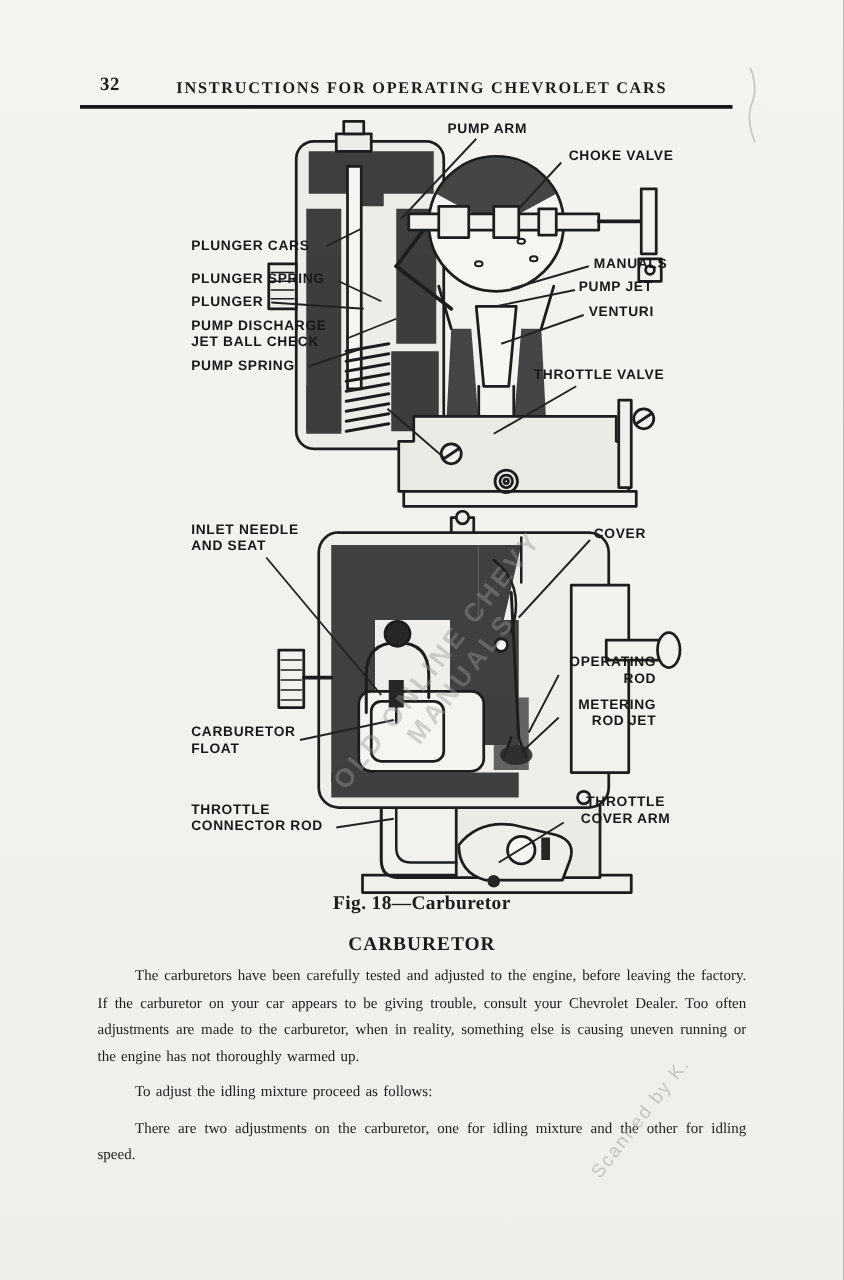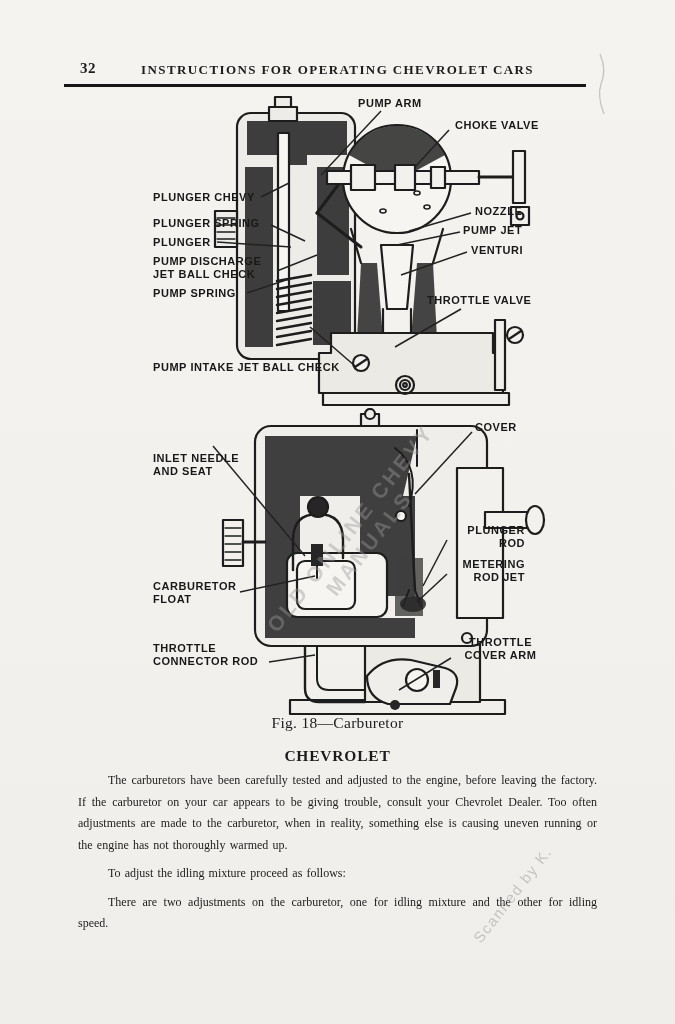--- a/index.html
+++ b/index.html
@@ -14,21 +14,21 @@
   .hrule{position:absolute;left:64px;top:84px;width:522px;height:2.5px;background:#161616;}
   .fig{position:absolute;left:65px;width:545px;}
   .fig svg{position:absolute;left:0;top:0;}
   #fig1{top:95px;height:312px;}
   #fig2{top:408px;height:308px;}
   .lbl{position:absolute;font-family:"Liberation Sans",sans-serif;font-weight:bold;
     font-size:11px;line-height:1.2;letter-spacing:.55px;color:#181818;white-space:normal;}
   .lbl.r{text-align:right;}
   .lbl.c{text-align:center;}
   .caption{position:absolute;left:65px;top:714px;width:545px;text-align:center;
-    font-size:15.5px;font-weight:normal;letter-spacing:.3px;}
+    font-size:15.5px;font-weight:bold;letter-spacing:.3px;}
   .sechead{position:absolute;left:65px;top:747px;width:545px;text-align:center;
     font-size:15.5px;font-weight:bold;letter-spacing:.8px;}
   .bodytext{position:absolute;left:78px;top:770px;width:519px;}
   .bodytext p{margin:0 0 7px 0;font-size:12px;line-height:21.5px;text-align:justify;
     text-indent:30px;word-spacing:1.2px;}
   .wm1{position:absolute;left:195px;top:512px;width:330px;text-align:center;
     transform:rotate(-52deg);font-family:"Liberation Sans",sans-serif;font-weight:bold;
     font-size:21px;letter-spacing:3px;color:#9a9a9a;opacity:.42;pointer-events:none;}
   .wm2{position:absolute;left:420px;top:886px;width:185px;text-align:center;
     transform:rotate(-52deg);font-family:"Liberation Sans",sans-serif;
@@ -136,27 +136,26 @@
         <line x1="182" y1="198" x2="224" y2="184"></line>
         <line x1="290" y1="271" x2="245" y2="232"></line>
         <line x1="406" y1="118" x2="344" y2="136"></line>
         <line x1="395" y1="137" x2="332" y2="150"></line>
         <line x1="402" y1="157" x2="336" y2="180"></line>
         <line x1="396" y1="214" x2="330" y2="252"></line>
       </g>
     </svg>
     <div class="lbl" style="left:293px;top:2px;">PUMP ARM</div>
     <div class="lbl" style="left:380px;top:24px;margin-left:10px;">CHOKE VALVE</div>
-    <div class="lbl" style="left:88px;top:96px;">PLUNGER CHEVY</div>
+    <div class="lbl" style="left:88px;top:96px;">PLUNGER CARS</div>
     <div class="lbl" style="left:88px;top:122px;">PLUNGER SPRING</div>
     <div class="lbl" style="left:88px;top:141px;">PLUNGER</div>
     <div class="lbl" style="left:88px;top:160px;width:122px;">PUMP DISCHARGE JET BALL CHECK</div>
     <div class="lbl" style="left:88px;top:192px;">PUMP SPRING</div>
-    <div class="lbl" style="left:88px;top:266px;width:230px;">PUMP INTAKE JET BALL CHECK</div>
-    <div class="lbl" style="left:410px;top:110px;">NOZZLE</div>
+    <div class="lbl" style="left:410px;top:110px;">MANUALS</div>
     <div class="lbl" style="left:398px;top:129px;">PUMP JET</div>
     <div class="lbl" style="left:406px;top:149px;text-align:right;">VENTURI</div>
     <div class="lbl" style="left:362px;top:199px;">THROTTLE VALVE</div>
   </div>
 
   <div class="fig" id="fig2">
     <svg width="545" height="308" viewBox="0 0 545 308">
       <g stroke="#1d1d1d" stroke-width="2.2" fill="none" stroke-linecap="round" stroke-linejoin="round">
 
         <rect x="225" y="292" width="215" height="14" fill="#f0efeb"></rect>
@@ -216,31 +215,31 @@
       <g stroke="#222" stroke-width="1.5">
         <line x1="148" y1="38" x2="240" y2="148"></line>
         <line x1="407" y1="24" x2="350" y2="86"></line>
         <line x1="382" y1="132" x2="358" y2="178"></line>
         <line x1="382" y1="166" x2="352" y2="194"></line>
         <line x1="175" y1="184" x2="250" y2="168"></line>
         <line x1="204" y1="254" x2="250" y2="247"></line>
         <line x1="386" y1="250" x2="334" y2="282"></line>
       </g>
     </svg>
-    <div class="lbl" style="left:88px;top:10px;width:108px;margin-top:34px;">INLET NEEDLE AND SEAT</div>
+    <div class="lbl" style="left:88px;top:10px;width:108px;">INLET NEEDLE AND SEAT</div>
     <div class="lbl" style="left:410px;top:13px;">COVER</div>
-    <div class="lbl r" style="left:378px;top:116px;width:82px;">PLUNGER ROD</div>
+    <div class="lbl r" style="left:378px;top:116px;width:82px;">OPERATING ROD</div>
     <div class="lbl r" style="left:378px;top:150px;width:82px;">METERING ROD JET</div>
     <div class="lbl" style="left:88px;top:172px;width:95px;">CARBURETOR FLOAT</div>
     <div class="lbl" style="left:88px;top:234px;width:122px;">THROTTLE CONNECTOR ROD</div>
     <div class="lbl c" style="left:388px;top:228px;width:95px;">THROTTLE COVER ARM</div>
   </div>
 
   <div class="caption">Fig. 18—Carburetor</div>
-  <div class="sechead">CHEVROLET</div>
+  <div class="sechead">CARBURETOR</div>
 
   <div class="bodytext">
     <p>The carburetors have been carefully tested and adjusted to the engine, before leaving the factory.  If the carburetor on your car appears to be giving trouble, consult your Chevrolet Dealer.  Too often adjustments are made to the carburetor, when in reality, something else is causing uneven running or the engine has not thoroughly warmed up.</p>
     <p>To adjust the idling mixture proceed as follows:</p>
     <p>There are two adjustments on the carburetor, one for idling mixture and the other for idling speed.</p>
   </div>
 
   <div class="wm1">OLD ONLINE CHEVY MANUALS</div>
   <div class="wm2">Scanned by K.</div>
 

